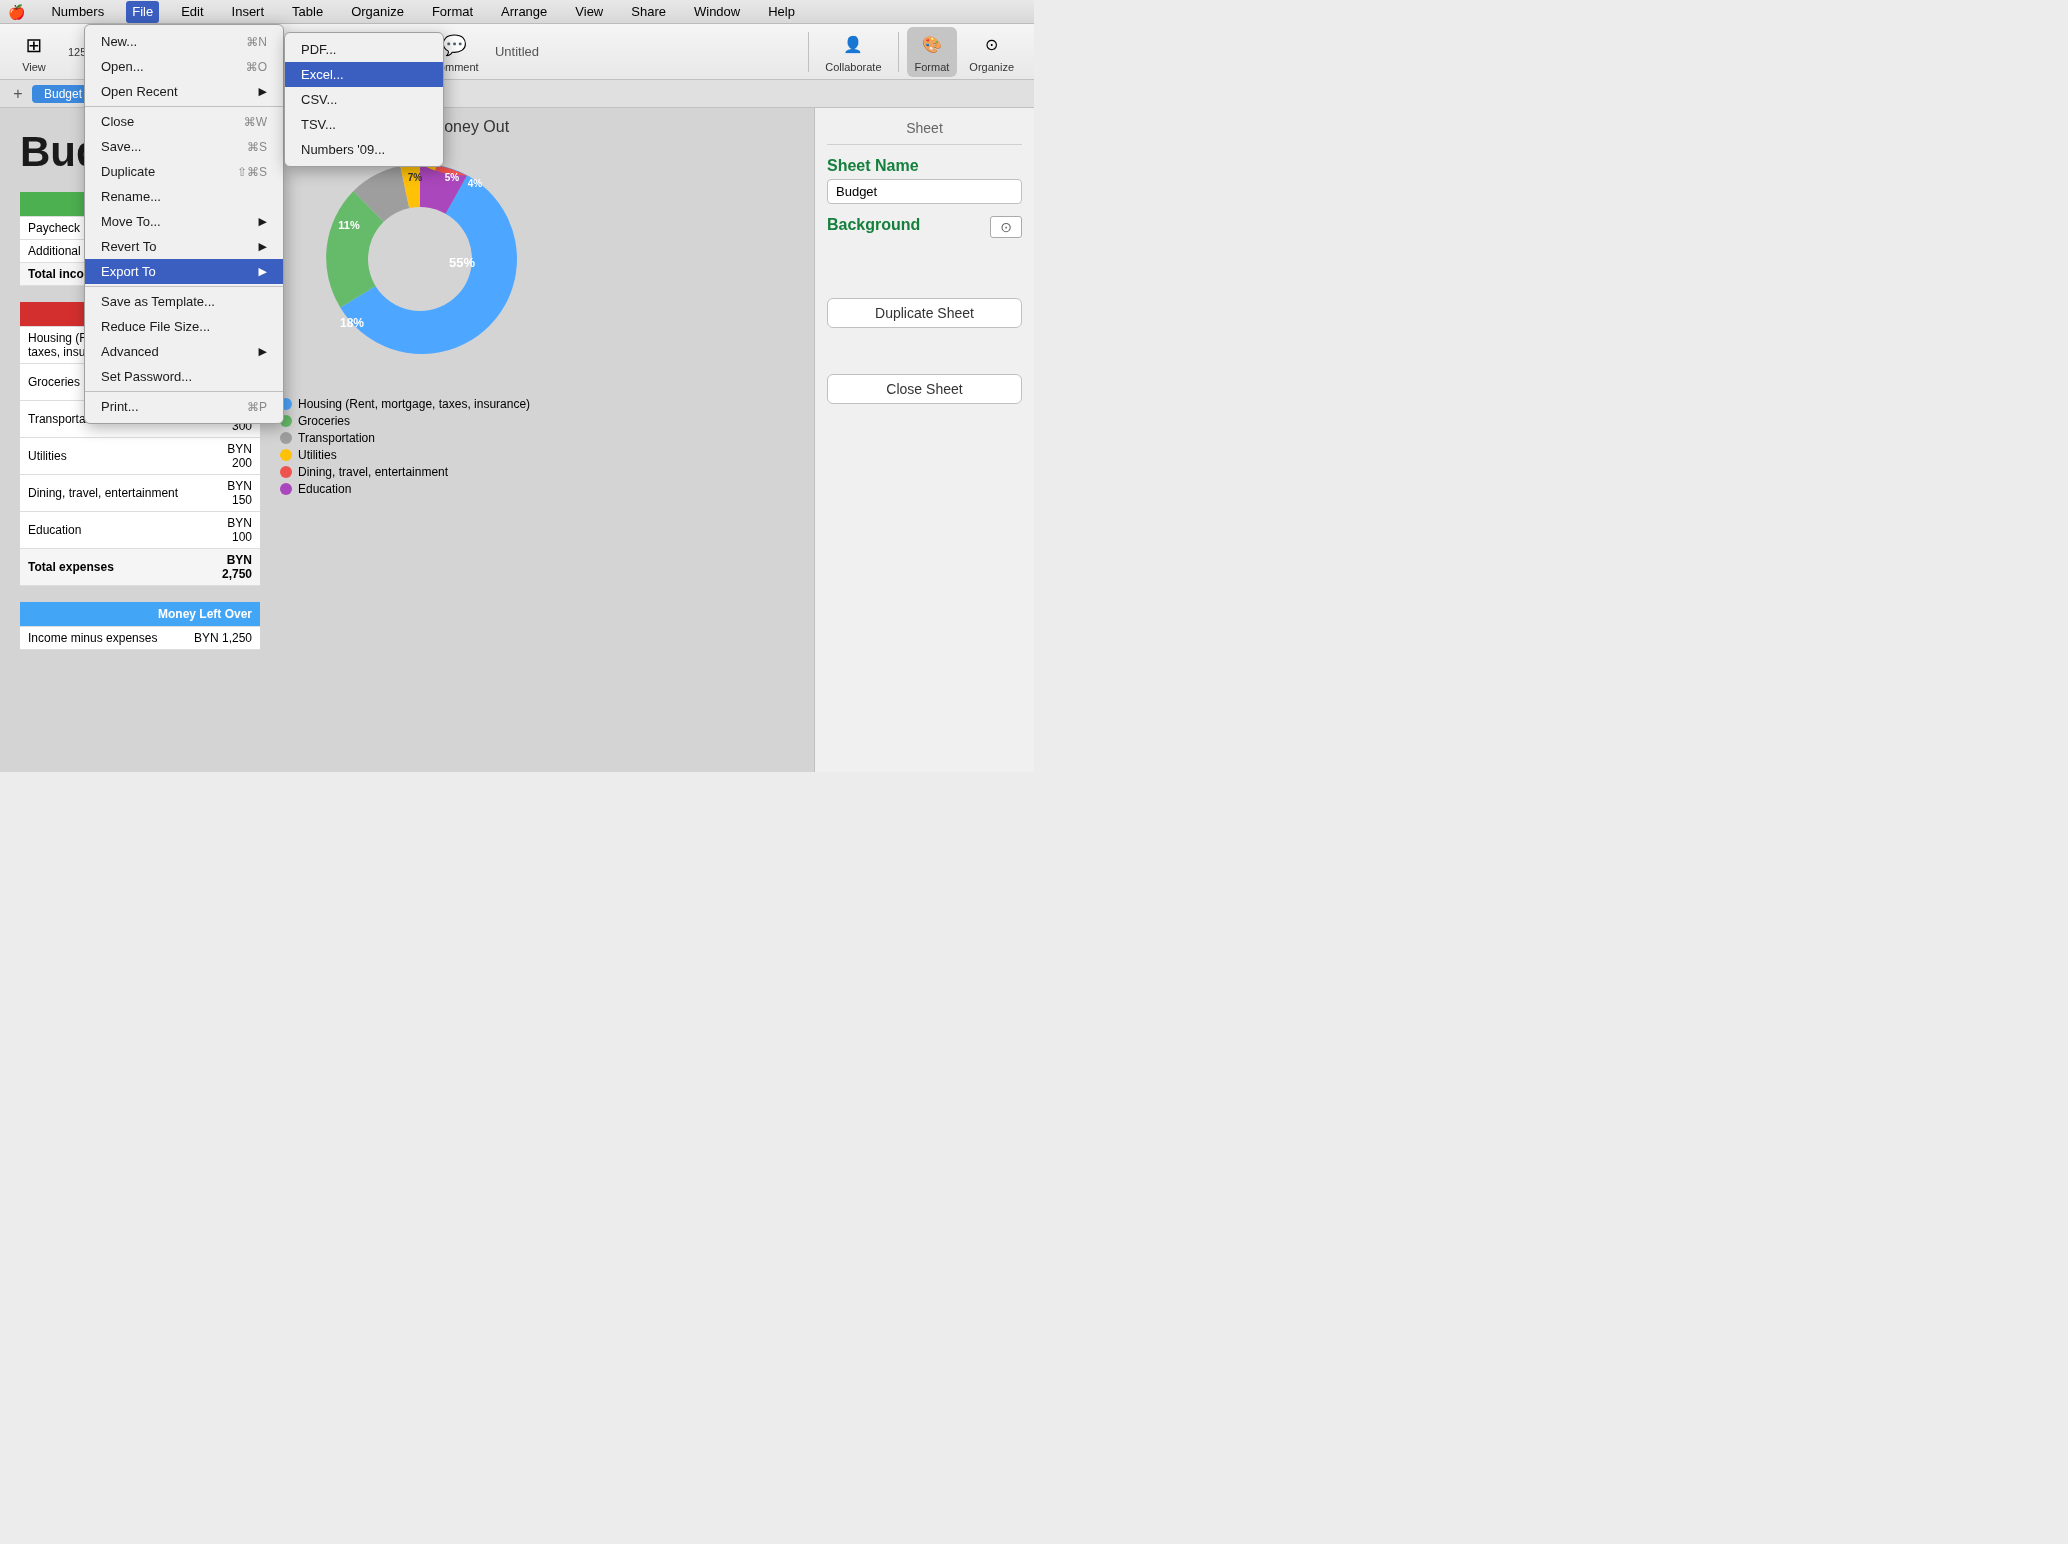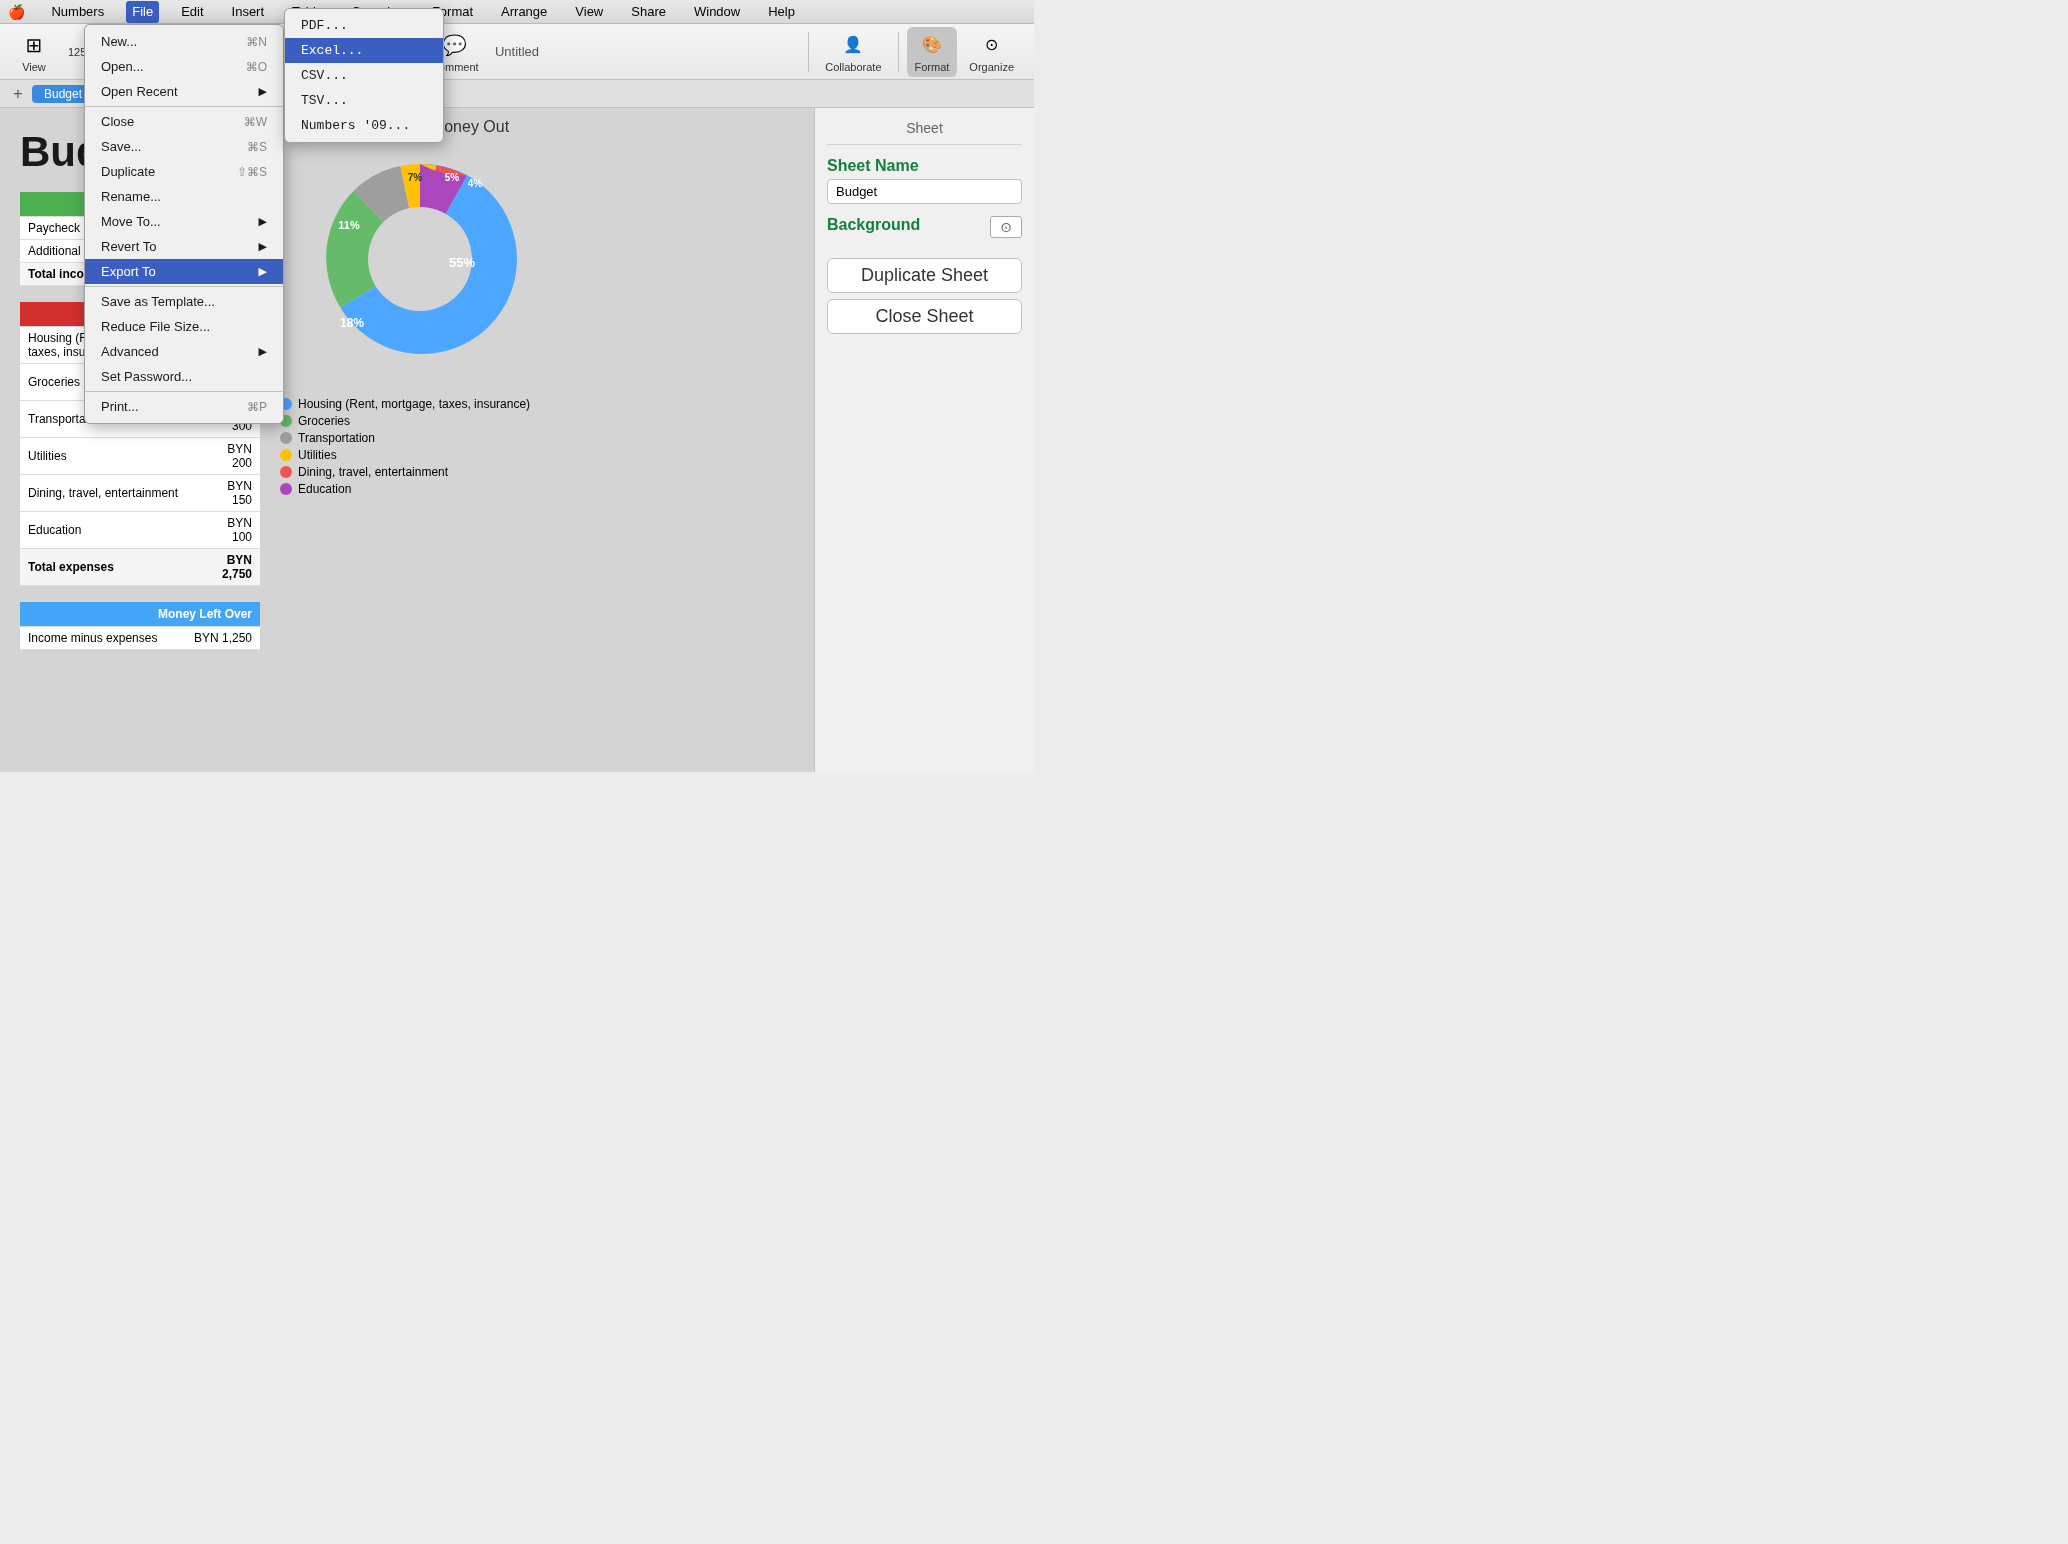--- a/index.html
+++ b/index.html
@@ -262,24 +262,25 @@
       align-items: center;
       justify-content: center;
       cursor: pointer;
     }
     .panel-button {
       width: 100%;
       padding: 6px 0;
       background: #fff;
       border: 1px solid #c0c0c0;
       border-radius: 6px;
-      font-size: 18px;
+      font-size: 14px;
       color: #333;
       cursor: pointer;
       text-align: center;
+      margin-top: 40px;
     }
 
     
     .file-menu-dropdown {
       position: absolute;
       top: 24px;
       left: 84px;
       width: 200px;
       background: #f0f0f0;
       border: 1px solid #a0a0a0;
@@ -307,30 +308,29 @@
     }
     .menu-item.highlighted {
       background: #3b5fc0;
       color: #fff;
       text-align: right;
     }
 
     
     .export-submenu {
       position: absolute;
-      top: 8px;
+      top: 32px;
       left: 284px;
       width: 160px;
       background: #f0f0f0;
       border: 1px solid #a0a0a0;
       border-radius: 6px;
       box-shadow: 2px 4px 16px rgba(0,0,0,0.3);
       z-index: 1001;
       padding: 4px 0;
-      font-family: Liberation Mono, monospace;
     }
     .export-item {
       padding: 5px 16px;
       cursor: pointer;
       font-size: 13px;
       color: #1a1a1a;
     }
     .export-item.highlighted {
       background: #3b5fc0;
       color: #ffffff;

